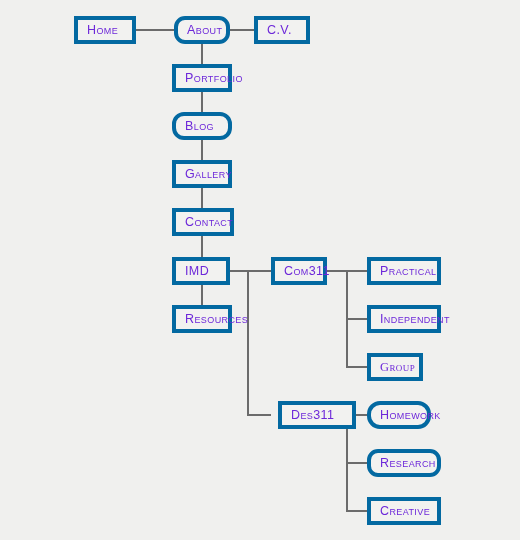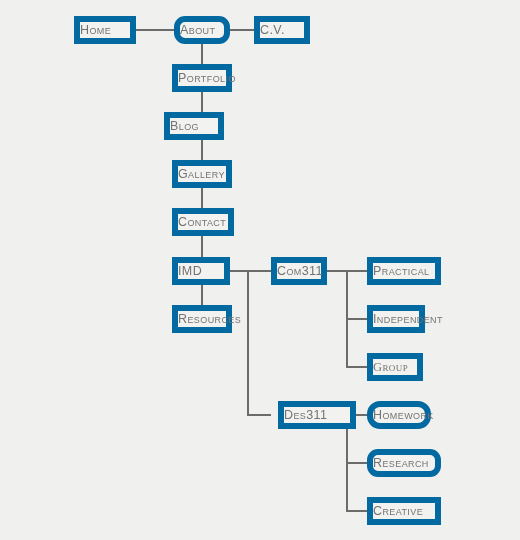--- a/index.html
+++ b/index.html
@@ -14,27 +14,27 @@
     overflow: hidden;
   }
   #sitemap {
     position: relative;
     width: 520px;
     height: 540px;
   }
   .node {
     position: absolute;
     box-sizing: border-box;
-    border: 6px solid #0369a1;
+    border: 4px solid #0369a1;
     background: #f2f2f0;
-    color: #737373;
+    color: #6d28d9;
     display: flex;
     align-items: center;
     height: 28px;
-    padding-left: 0;
+    padding-left: 9px;
     white-space: nowrap;
     z-index: 2;
   }
   .node .label {
     font-size: 12.5px;
     font-variant: small-caps;
     letter-spacing: 0.4px;
     line-height: 1;
   }
   .node.plain .label {
@@ -105,21 +105,21 @@
   </div>
 
   <div class="node plain" style="left:254px; top:16px; width:56px;">
     <span class="label">C.V.</span>
   </div>
 
   <div class="node" style="left:172px; top:64px; width:60px;">
     <span class="label">Portfolio</span>
   </div>
 
-  <div class="node" style="left:164px; top:112px; width:60px;">
+  <div class="node" style="left:172px; top:112px; width:60px;border-radius:12px;">
     <span class="label">Blog</span>
   </div>
 
   <div class="node" style="left:172px; top:208px; width:62px;">
     <span class="label">Contact</span>
   </div>
 
   <div class="node" style="left:172px; top:160px; width:60px;">
     <span class="label">Gallery</span>
   </div>
@@ -133,21 +133,21 @@
   </div>
 
   <div class="node" style="left:271px; top:257px; width:56px;">
     <span class="label">Com311</span>
   </div>
 
   <div class="node" style="left:367px; top:257px; width:74px;">
     <span class="label">Practical</span>
   </div>
 
-  <div class="node" style="left:367px; top:305px; width:58px;">
+  <div class="node" style="left:367px; top:305px; width:74px;">
     <span class="label">Independent</span>
   </div>
 
   <div class="node" style="left:367px; top:353px; width:56px;font-family:Liberation Serif, serif;">
     <span class="label">Group</span>
   </div>
 
   <div class="node" style="left:278px; top:401px; width:78px;">
     <span class="label">Des311</span>
   </div>

